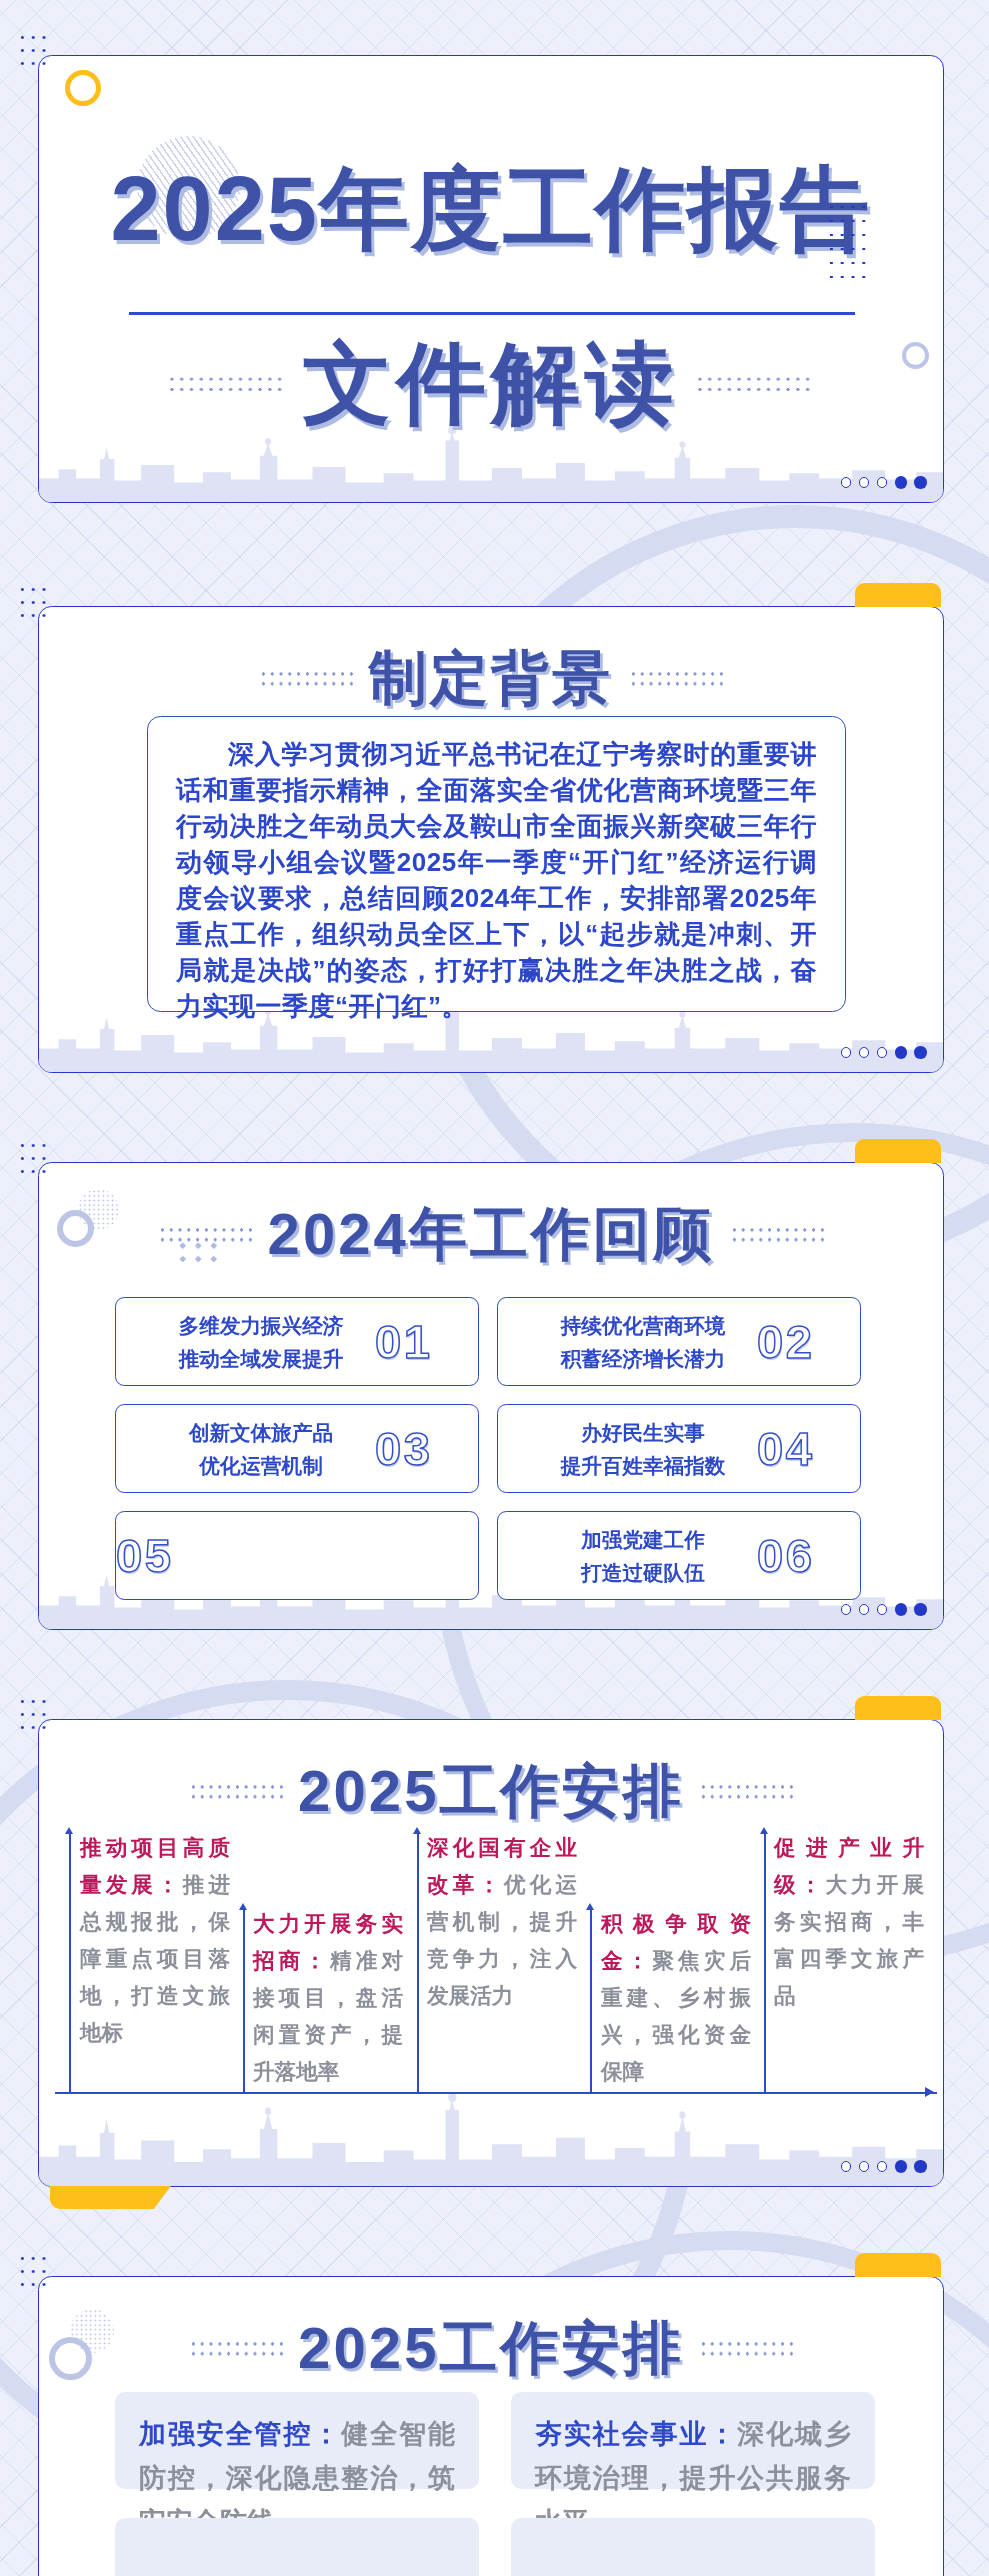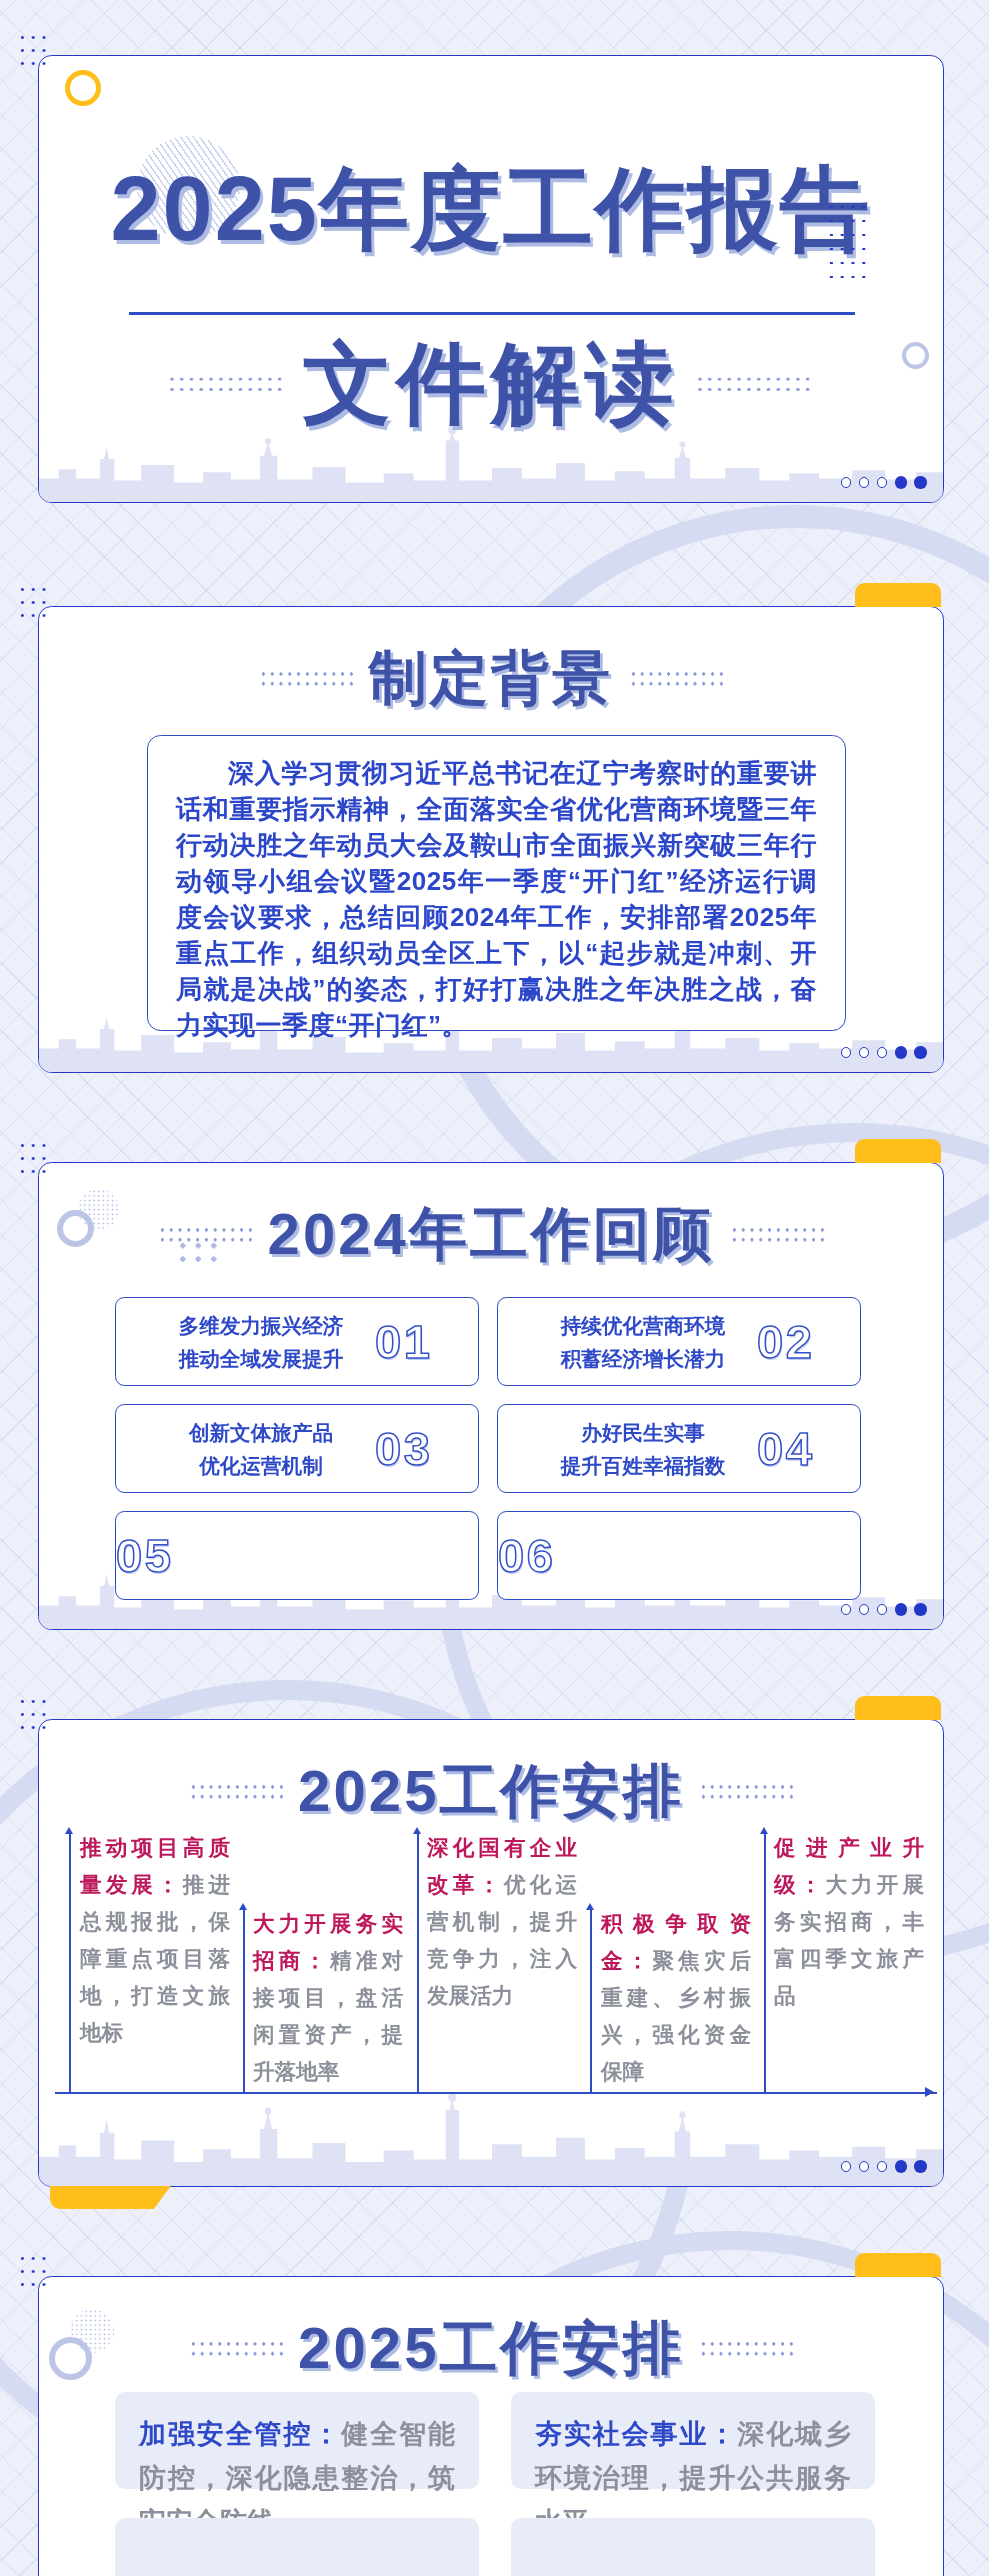--- a/index.html
+++ b/index.html
@@ -57,21 +57,21 @@
   .sec-title{margin:0;font-size:58px;font-weight:bold;color:#3E52A8;letter-spacing:3.1px;
     text-shadow:2.6px 3.1px 0 #AEBBE3;white-space:nowrap;}
   
   .t1{position:absolute;left:0;right:0;top:93px;margin:0;text-align:center;
     font-size:90px;font-weight:bold;color:#3E52A8;letter-spacing:2.1px;text-shadow:3.1px 3.6px 0 #AEBBE3;z-index:2;}
   .t-underline{position:absolute;left:90px;top:256px;width:726px;height:2.6px;background:#2E4CC4;z-index:2;}
   .subrow{top:268px;}
   .t2{margin:0;font-size:89px;font-weight:bold;color:#3E52A8;letter-spacing:5.2px;text-shadow:3.1px 3.6px 0 #AEBBE3;white-space:nowrap;}
   
   .parabox{position:absolute;left:108px;top:109px;width:699px;height:296px;
-    border:1.5px solid #2E4CC4;border-radius:13.4px;box-sizing:border-box;padding:18.5px 28px;z-index:2;background:#fff;margin-top:19px;}
+    border:1.5px solid #2E4CC4;border-radius:13.4px;box-sizing:border-box;padding:18.5px 28px;z-index:2;background:#fff;}
   .parabox p{margin:0;font-size:26px;line-height:36px;font-weight:bold;color:#2C46C9;
     text-indent:2em;text-align:justify;letter-spacing:0.5px;}
   
   .grid3{position:absolute;left:76px;top:134px;width:759px;display:grid;
     grid-template-columns:364px 364px;column-gap:32px;row-gap:19.6px;z-index:2;gap:18px;}
   .g-item{height:89px;background:#fff;border:1.5px solid #2E49C8;border-radius:9.3px;
     box-sizing:border-box;display:flex;align-items:center;}
   .g-text{flex:1;text-align:center;font-size:20.6px;line-height:33px;font-weight:bold;color:#2E49C8;padding-left:31px;}
   .g-num{width:103px;font-size:47px;font-weight:bold;letter-spacing:2.6px;color:#fff;
     -webkit-text-stroke:1.5px #3450C8;text-shadow:1px 1.5px 0 #C3CCEF;}
@@ -186,20 +186,21 @@
         <div class="g-num">03</div>
       </div>
       <div class="g-item">
         <div class="g-text"><span>办好民生实事</span><br><span>提升百姓幸福指数</span></div>
         <div class="g-num">04</div>
       </div>
       <div class="g-item">
         <div class="g-num">05</div>
       </div>
       <div class="g-item">
+        <div class="g-text"><span>加强党建工作</span><br><span>打造过硬队伍</span></div>
         <div class="g-num">06</div>
       </div>
     </div>
     <div class="skyline">
         <svg viewBox="0 0 1752 150" preserveAspectRatio="none">
           <path fill="#DEE2F4" d="M0 150 L0 104 L38 104 L38 86 L72 86 L72 104 L118 104 L118 66 L126 66 L131 44 L136 66 L146 66 L146 108 L198 108 L198 78 L262 78 L262 112 L318 112 L318 92 L372 92 L372 106 L428 106 L428 60 L436 60 L444 34 L452 60 L462 60 L462 106 L530 106 L530 82 L594 82 L594 112 L668 112 L668 94 L726 94 L726 108 L788 108 L788 30 L796 30 L800 12 L806 30 L814 30 L814 108 L878 108 L878 84 L936 84 L936 104 L1002 104 L1002 74 L1058 74 L1058 108 L1116 108 L1116 90 L1174 90 L1174 104 L1232 104 L1232 64 L1240 64 L1247 40 L1254 64 L1262 64 L1262 104 L1330 104 L1330 84 L1396 84 L1396 108 L1454 108 L1454 94 L1512 94 L1512 104 L1576 104 L1576 88 L1640 88 L1640 106 L1700 106 L1700 92 L1752 92 L1752 150 Z"></path>
           <circle cx="801" cy="10" r="8" fill="#DEE2F4"></circle>
           <circle cx="444" cy="32" r="6" fill="#DEE2F4"></circle>
           <circle cx="1247" cy="38" r="6" fill="#DEE2F4"></circle>
         </svg>

